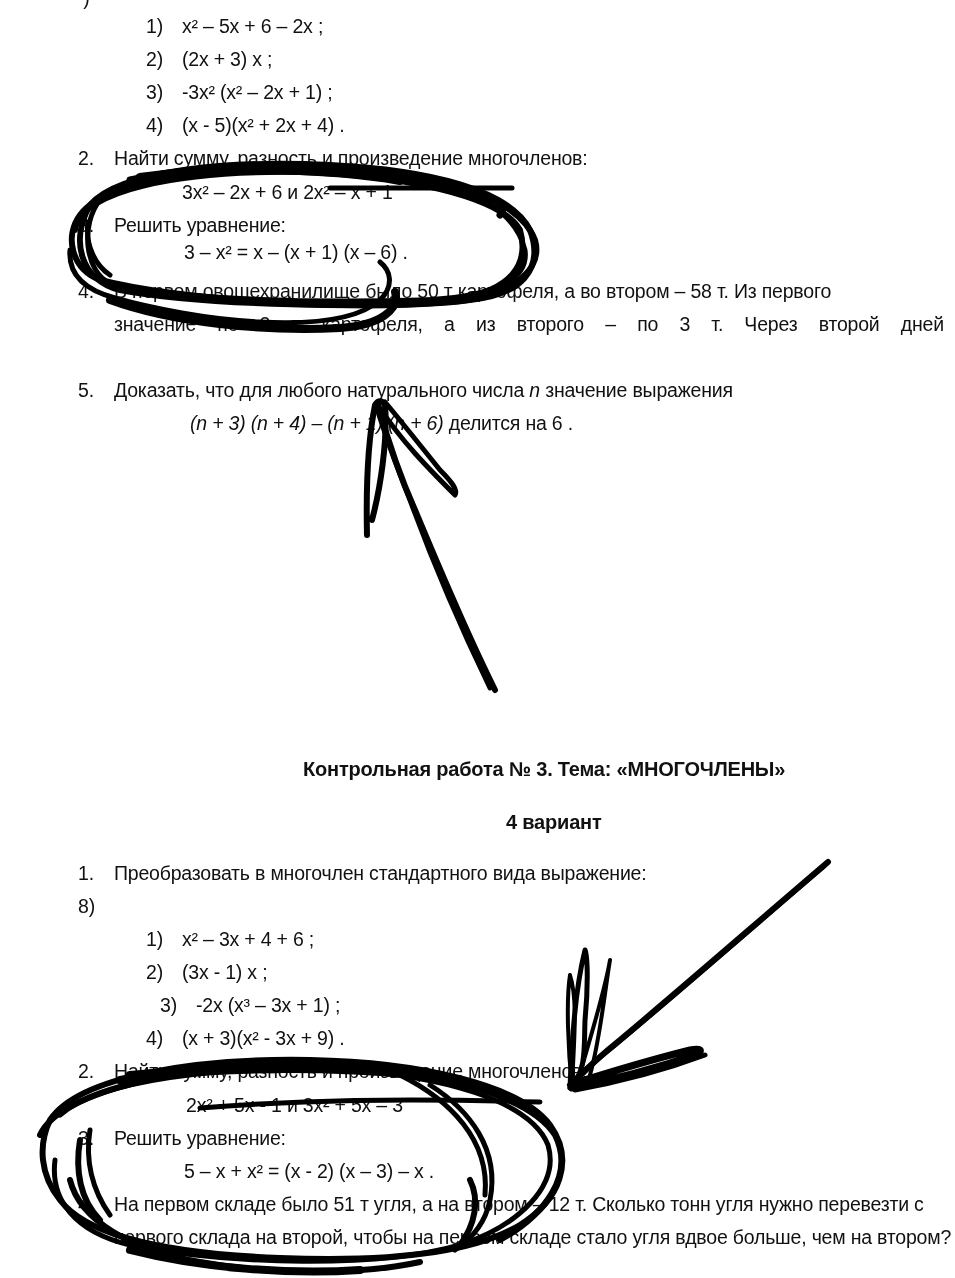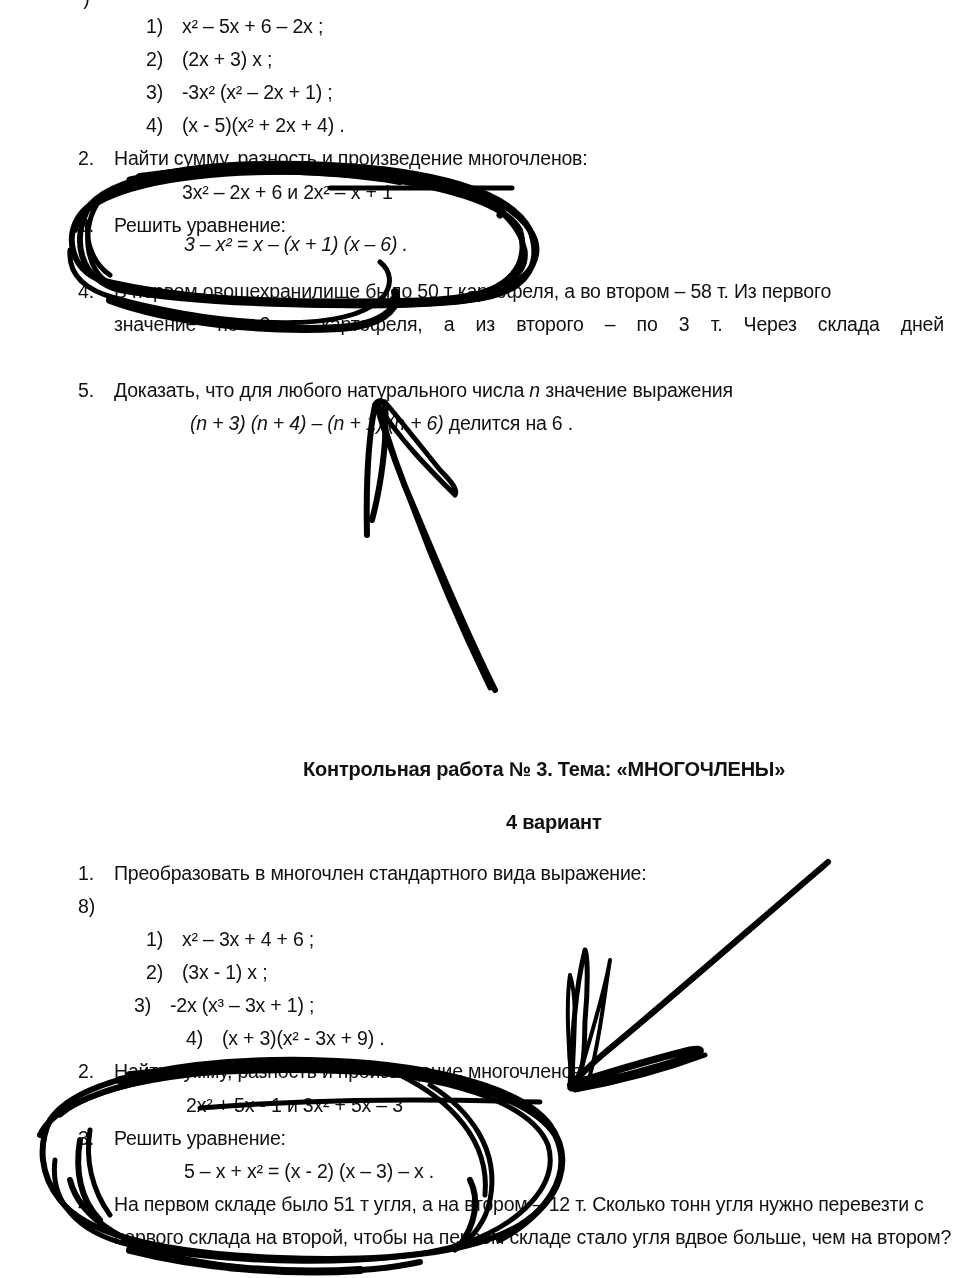--- a/index.html
+++ b/index.html
@@ -44,41 +44,41 @@
   <div class="line" style="left:78px; top:146px;">
     <span class="num" style="left:0;">2.</span>
     <span style="margin-left:36px;">Найти сумму, разность и произведение многочленов:</span>
   </div>
   <div class="line" style="left:182px; top:180px;">3x² – 2x + 6  и  2x² – x + 1</div>
 
   <div class="line" style="left:78px; top:213px;">
     <span class="num" style="left:0;">3.</span>
     <span style="margin-left:36px;">Решить уравнение:</span>
   </div>
-  <div class="line" style="left:184px; top:232px;font-style:italic;">3 – x²  =  x – (x + 1) (x – 6) .</div>
+  <div class="line" style="left:184px; top:240px;">3 – x²  =  x – (x + 1) (x – 6) .</div>
 
   <div class="line" style="left:78px; top:279px;">
     <span class="num" style="left:0;">4.</span>
     <span style="margin-left:36px;">В первом овощехранилище было 50 т картофеля, а во втором – 58 т. Из первого</span>
   </div>
   <div class="line justify" style="left:114px; top:312px;">
     <span>значение</span>
     <span>по</span>
     <span>2</span>
     <span>т</span>
     <span>картофеля,</span>
     <span>а</span>
     <span>из</span>
     <span>второго</span>
     <span>–</span>
     <span>по</span>
     <span>3</span>
     <span>т.</span>
     <span>Через</span>
-    <span>склада</span>
+    <span>второй</span>
     <span>дней</span>
   </div>
 
   <div class="line" style="left:78px; top:378px;">
     <span class="num" style="left:0;">5.</span>
     <span style="margin-left:36px;">Доказать, что для любого натурального числа </span><span class="ital">n</span><span> значение выражения</span>
   </div>
   <div class="line" style="left:190px; top:411px;">
     <span class="ital">(n + 3) (n + 4) – (n + 1) (n + 6)</span><span>  делится на 6 .</span>
   </div>
@@ -91,24 +91,24 @@
     <span style="margin-left:36px;">Преобразовать в многочлен стандартного вида выражение:</span>
   </div>
   <div class="line" style="left:78px; top:894px;">8)</div>
 
   <div class="line" style="left:146px; top:927px;">
     <span class="sub-num">1)</span><span>x² – 3x + 4 + 6 ;</span>
   </div>
   <div class="line" style="left:146px; top:960px;">
     <span class="sub-num">2)</span><span>(3x - 1) x ;</span>
   </div>
-  <div class="line" style="left:134px; top:993px;">
+  <div class="line" style="left:160px; top:993px;">
     <span class="sub-num">3)</span><span>-2x (x³ – 3x + 1) ;</span>
   </div>
-  <div class="line" style="left:146px; top:1026px;margin-left:40px;">
+  <div class="line" style="left:146px; top:1026px;">
     <span class="sub-num">4)</span><span>(x + 3)(x² - 3x + 9) .</span>
   </div>
 
   <div class="line" style="left:78px; top:1059px;">
     <span class="num" style="left:0;">2.</span>
     <span style="margin-left:36px;">Найти сумму, разность и произведение многочленов:</span>
   </div>
   <div class="line" style="left:186px; top:1093px;">2x² + 5x - 1  и  3x² + 5x – 3</div>
 
   <div class="line" style="left:78px; top:1126px;">

